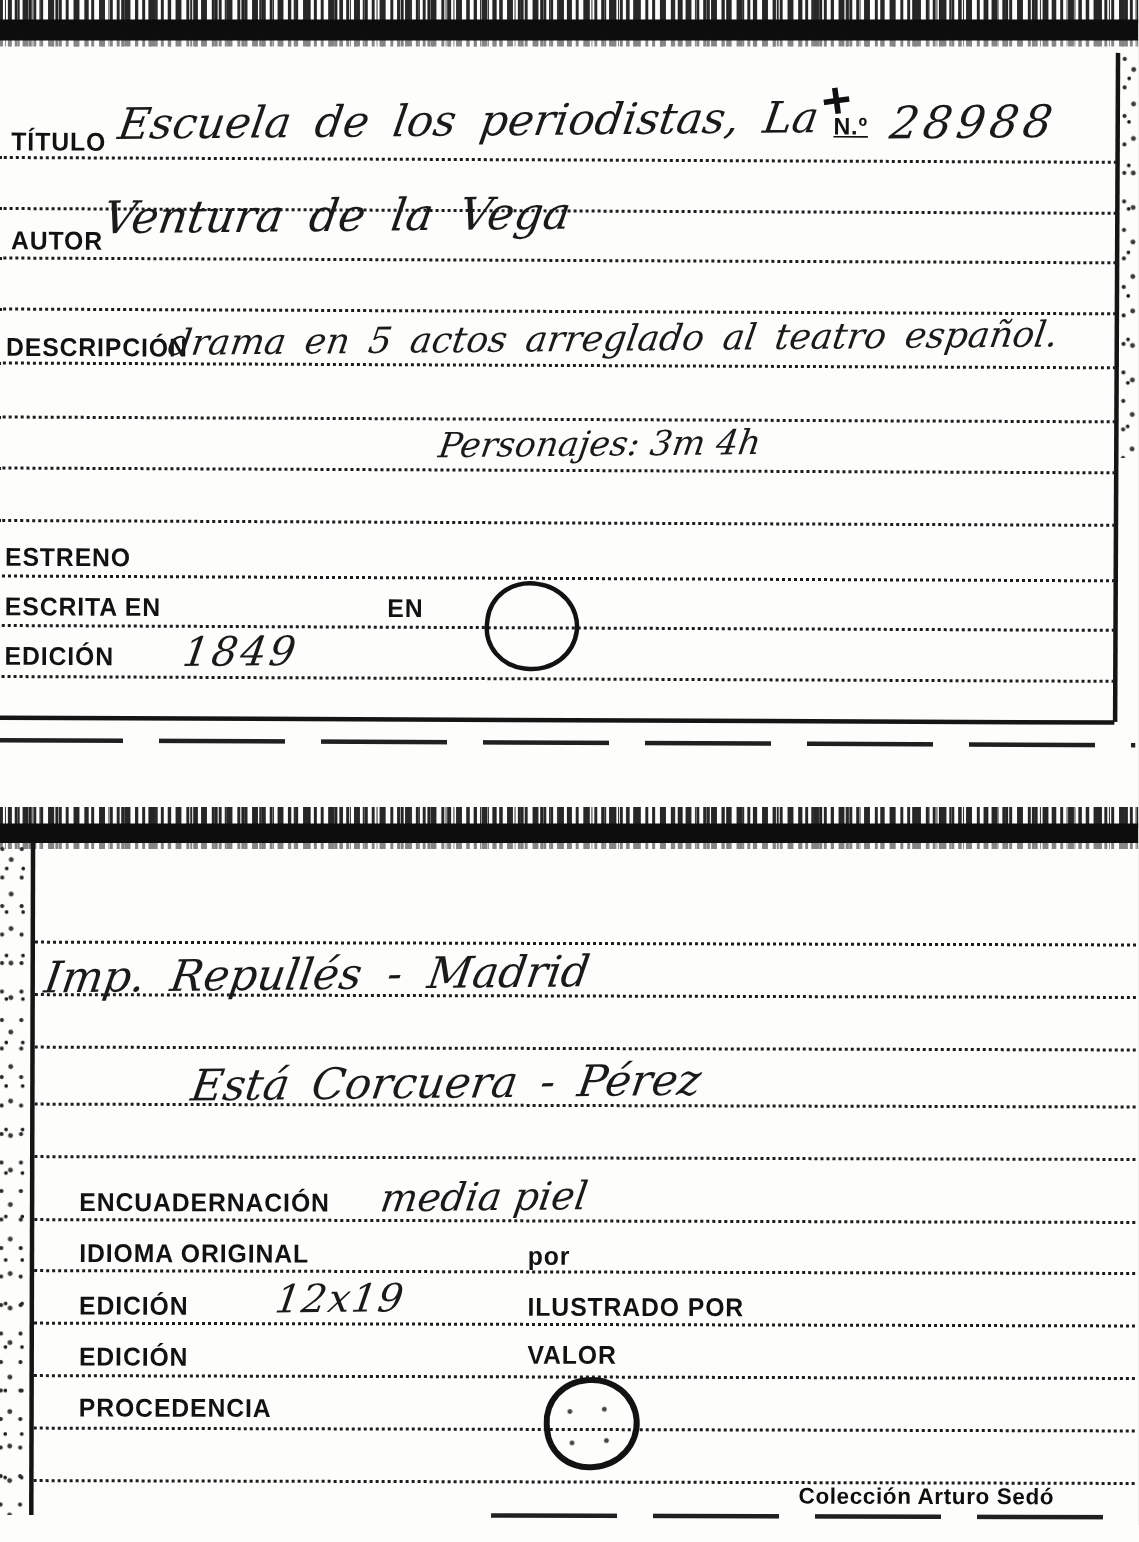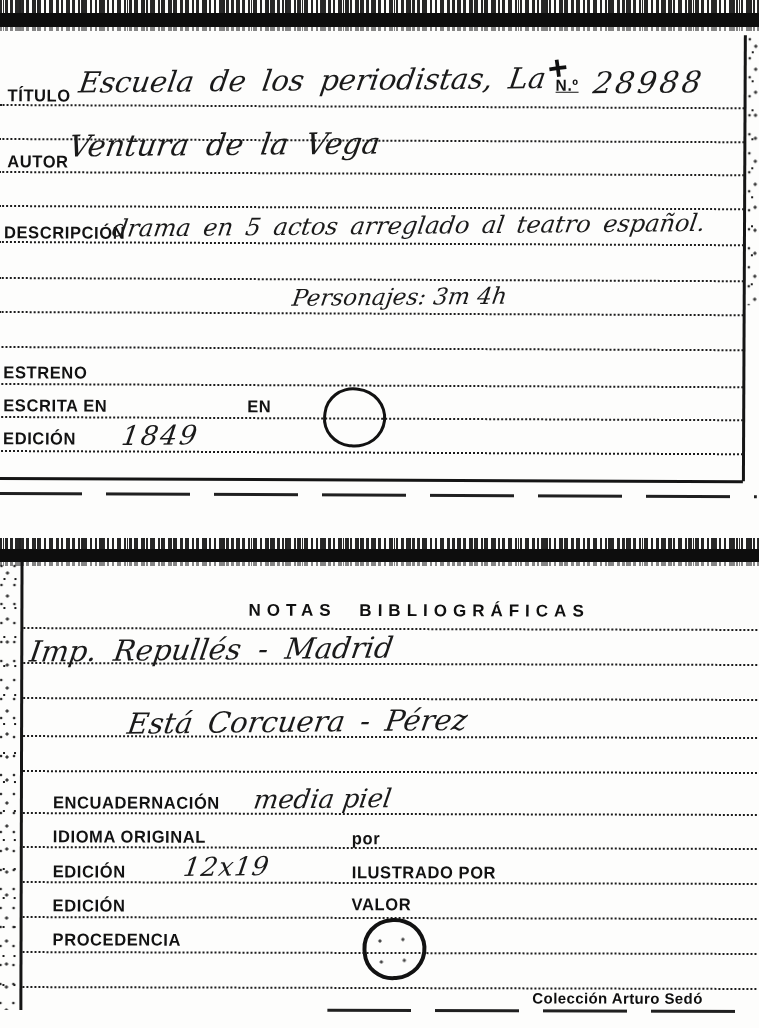--- a/index.html
+++ b/index.html
@@ -112,21 +112,21 @@
 
     <span class="label" style="left:8px;top:152px;">AUTOR</span>
     <span class="hw" style="left:70px;top:126px;font-size:30px;word-spacing:8px;">Ventura de la Vega</span>
 
     <span class="label" style="left:5px;top:223px;">DESCRIPCIÓN</span>
     <span class="hw" style="left:114px;top:210px;font-size:24px;word-spacing:5px;">drama en 5 actos arreglado al teatro español.</span>
     <span class="hw" style="left:294px;top:282px;font-size:23px;">Personajes: 3m 4h</span>
 
     <span class="label" style="left:5px;top:363px;">ESTRENO</span>
     <span class="label" style="left:5px;top:396px;">ESCRITA EN</span>
-    <span class="label" style="left:249px;top:396px;">EN</span>
+    <span class="label" style="left:260px;top:396px;">EN</span>
     <span class="label" style="left:5px;top:429px;">EDICIÓN</span>
     <span class="hw" style="left:124px;top:419px;font-size:27px;letter-spacing:2px;">1849</span>
 
     <div class="stamp" style="left:325px;top:386px;width:57px;height:54px;transform:rotate(6deg);"></div>
   </div>
 
   <div class="band" style="top:538px;height:28px;">
     <div class="fuzz" style="top:0;height:14px;"></div>
     <div class="core" style="top:11px;height:13px;"></div>
     <div class="fuzz" style="top:23px;height:5px;opacity:.5;"></div>
@@ -143,21 +143,20 @@
     <div class="rule" style="left:25px;top:697px;width:734px;"></div>
     <div class="rule" style="left:25px;top:735px;width:734px;"></div>
     <div class="rule" style="left:25px;top:770px;width:734px;"></div>
     <div class="rule" style="left:25px;top:812px;width:734px;"></div>
     <div class="rule" style="left:25px;top:846px;width:734px;"></div>
     <div class="rule" style="left:25px;top:881px;width:734px;"></div>
     <div class="rule" style="left:25px;top:916px;width:734px;"></div>
     <div class="rule" style="left:25px;top:951px;width:734px;"></div>
     <div class="rule" style="left:25px;top:986px;width:734px;"></div>
 
-    <span class="notas-title" style="left:250px;top:600px;">NOTAS BIBLIOGRÁFICAS</span>
 
     <span class="hw" style="left:32px;top:632px;font-size:29px;word-spacing:8px;">Imp. Repullés - Madrid</span>
     <span class="hw" style="left:130px;top:704px;font-size:29px;word-spacing:6px;">Está Corcuera - Pérez</span>
 
     <span class="label" style="left:55px;top:793px;">ENCUADERNACIÓN</span>
     <span class="hw" style="left:256px;top:783px;font-size:26px;">media piel</span>
 
     <span class="label" style="left:55px;top:827px;">IDIOMA ORIGINAL</span>
     <span class="label" style="left:354px;top:828px;">por</span>
 

